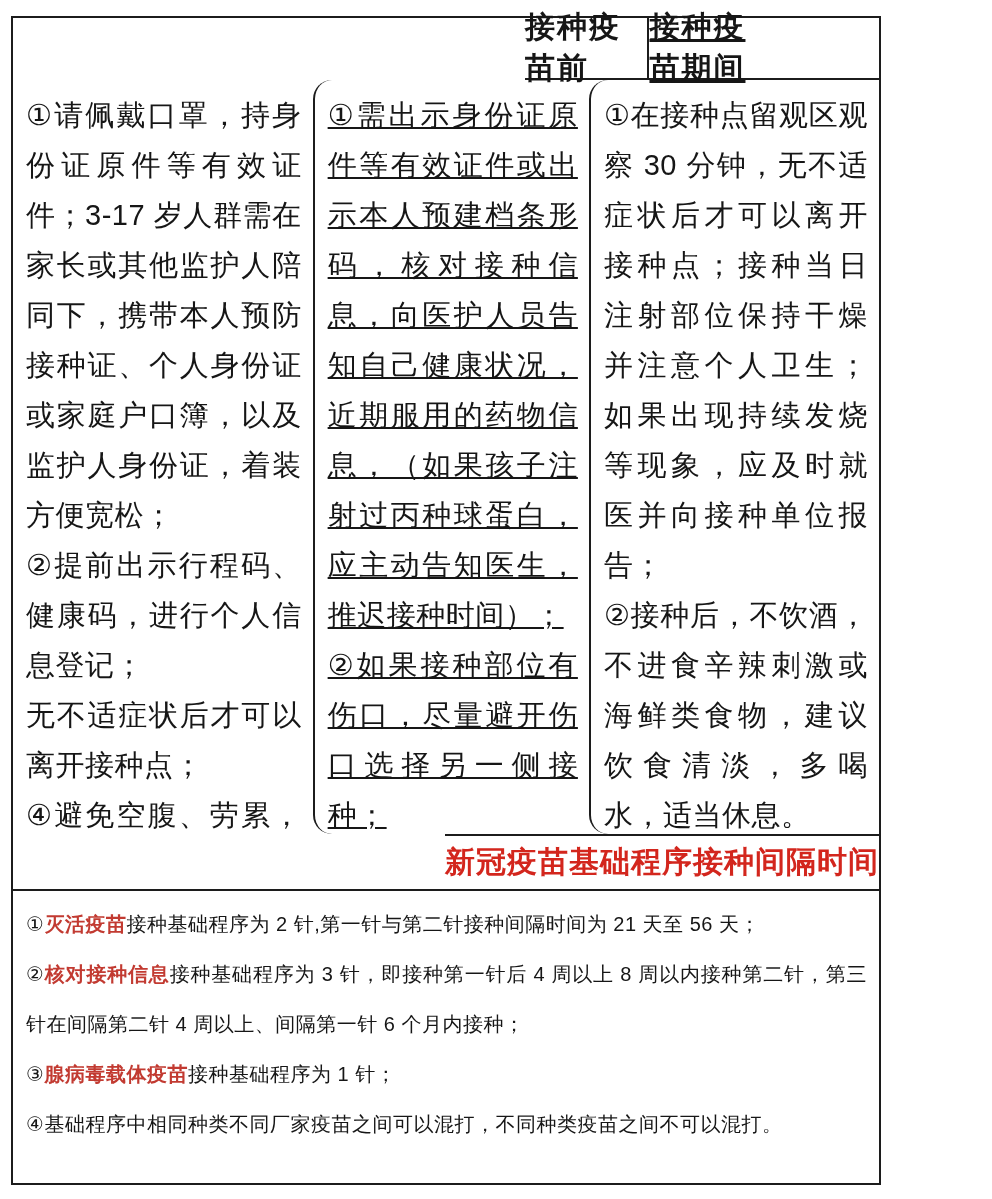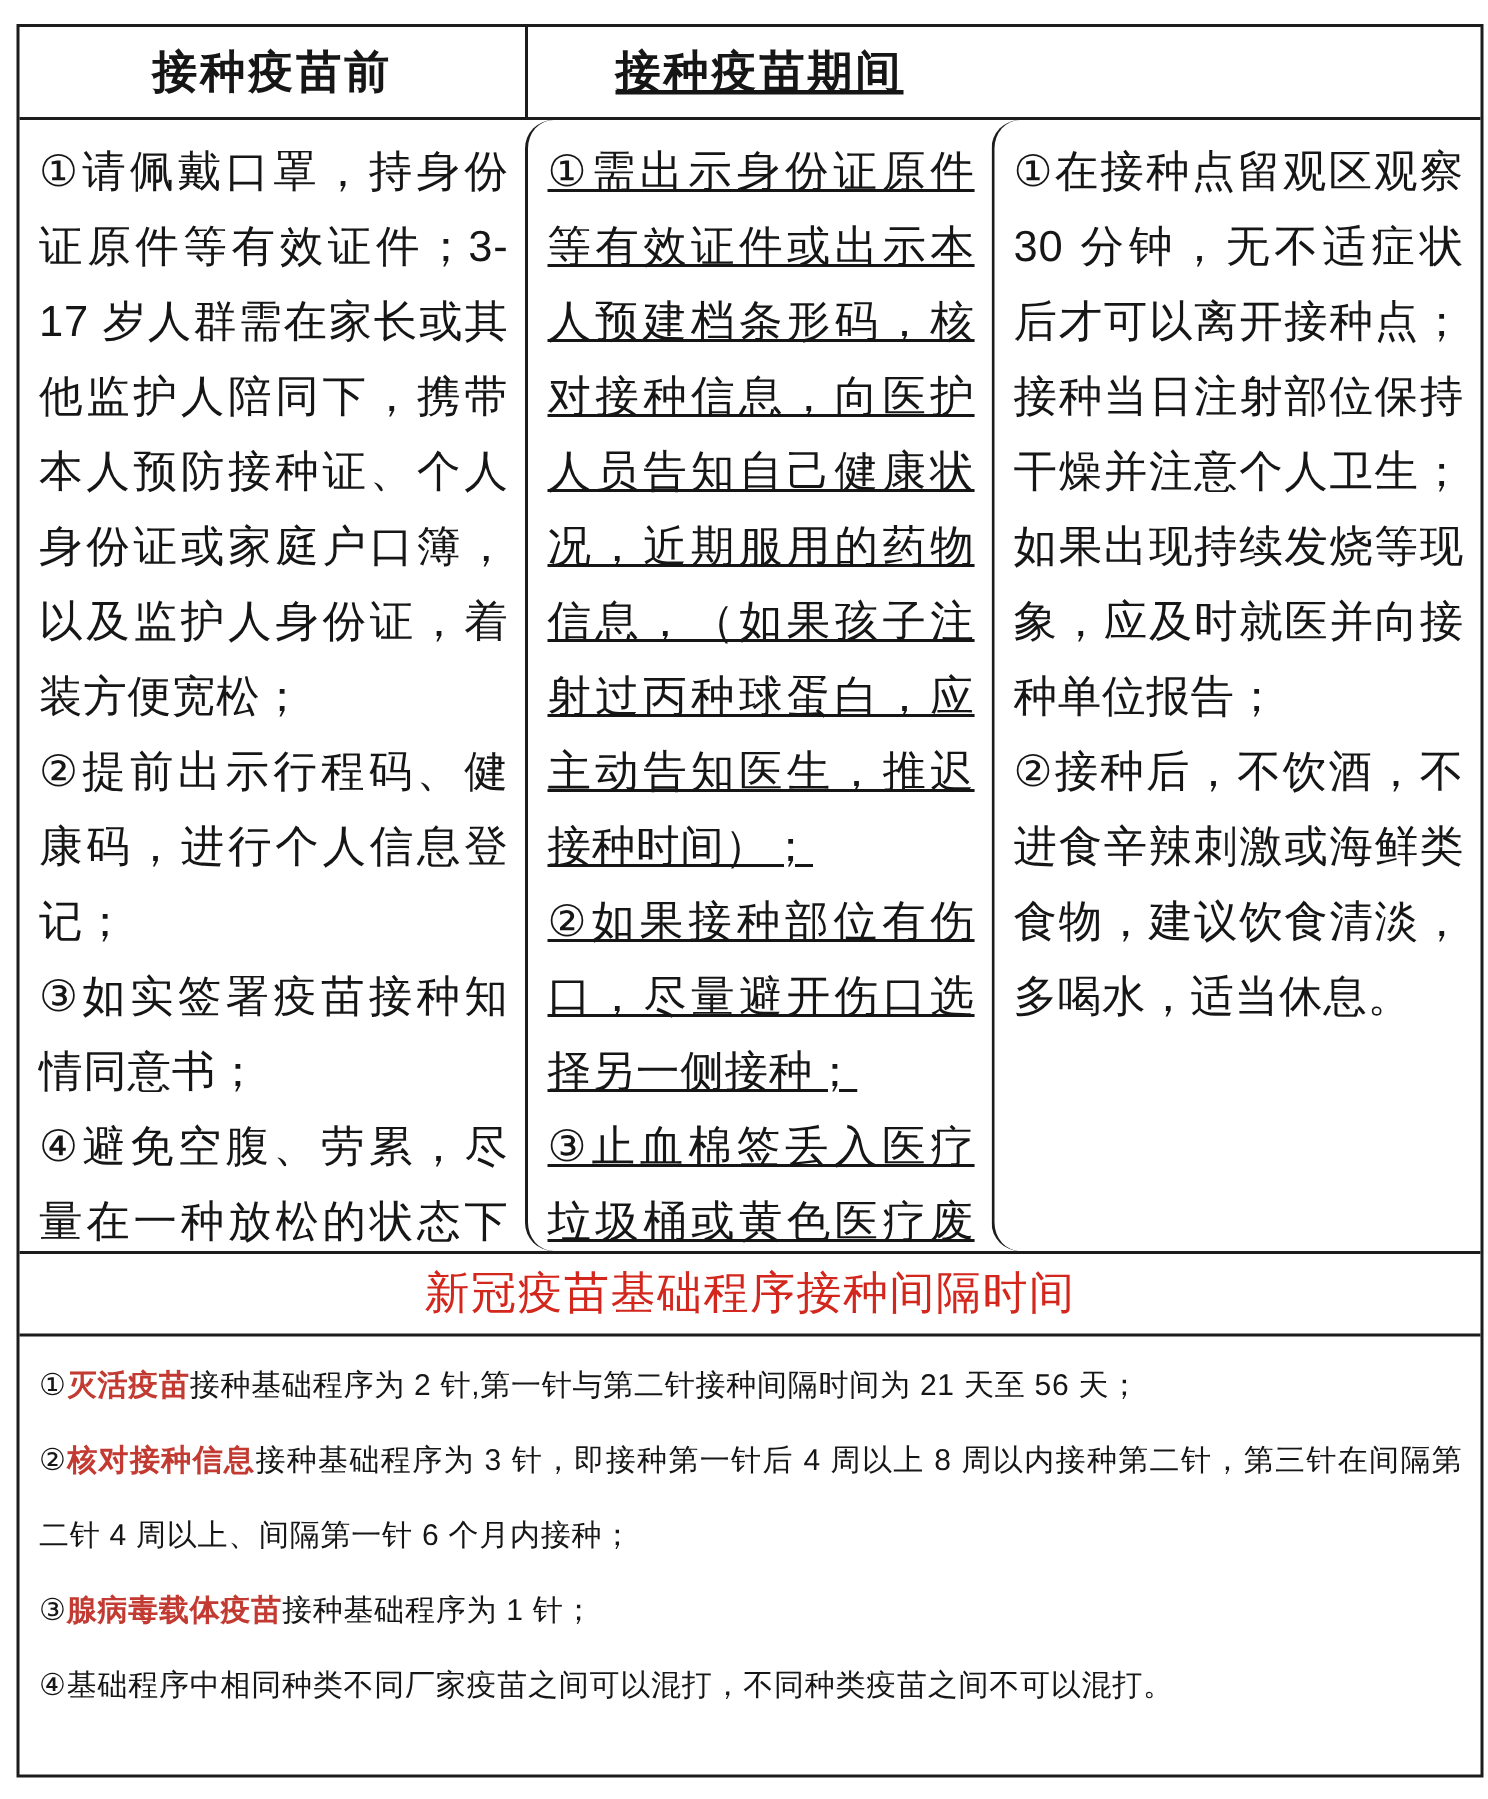--- a/index.html
+++ b/index.html
@@ -13,25 +13,26 @@
   html,body{width:992px;height:1199px;}
   body{
     background:var(--paper);
     font-family:"Liberation Sans","DejaVu Sans",sans-serif;
     color:var(--ink);
     position:relative;
   }
   .sheet{
     position:absolute;
     left:11px; top:16px;
-    width:978px; height:1169px;
+    width:870px; height:1169px;
     border:2px solid var(--line);
     display:flex;
     flex-direction:column;
     background:var(--paper);
+    align-items:flex-end;
   }
   
   .head-row{
     height:62px;
     display:flex;
     border-bottom:2px solid var(--line);
     flex:0 0 auto;
   }
   .cell{min-width:0;}
   .c1{flex:0 0 34.6%;}
@@ -67,21 +68,21 @@
   .title-row{
     height:55px;
     border-top:2px solid var(--line);
     display:flex;
     align-items:center;
     justify-content:center;
     flex:0 0 auto;
   }
   .red-title{
     color:var(--title-red);
-    font-weight:normal;
+    font-weight:bold;
     font-size:30px;
     letter-spacing:1px;
   }
   
   .interval-body{
     border-top:2px solid var(--line);
     flex:1 1 auto;
     padding:8px 12px 0 13px;
     overflow:hidden;
   }
@@ -104,21 +105,21 @@
 
   <div class="head-row">
     <div class="cell head c1">接种疫苗前</div>
     <div class="cell head c2">接种疫苗期间</div>
   </div>
 
   <div class="body-row">
     <div class="cell body c1">
       <p>①请佩戴口罩，持身份证原件等有效证件；3-17 岁人群需在家长或其他监护人陪同下，携带本人预防接种证、个人身份证或家庭户口簿，以及监护人身份证，着装方便宽松；</p>
       <p>②提前出示行程码、健康码，进行个人信息登记；</p>
-      <p>③如实签署疫苗接种知情同意书；</p>
+      <p>无不适症状后才可以离开接种点；</p>
       <p>④避免空腹、劳累，尽量在一种放松的状态下进行疫苗接种。</p>
     </div>
     <div class="cell body c2">
       <p>①需出示身份证原件等有效证件或出示本人预建档条形码，核对接种信息，向医护人员告知自己健康状况，近期服用的药物信息，（如果孩子注射过丙种球蛋白，应主动告知医生，推迟接种时间）；</p>
       <p>②如果接种部位有伤口，尽量避开伤口选择另一侧接种；</p>
       <p>③止血棉签丢入医疗垃圾桶或黄色医疗废物垃圾袋中。</p>
     </div>
     <div class="cell body c3">
       <p>①在接种点留观区观察 30 分钟，无不适症状后才可以离开接种点；接种当日注射部位保持干燥并注意个人卫生；如果出现持续发烧等现象，应及时就医并向接种单位报告；</p>
       <p>②接种后，不饮酒，不进食辛辣刺激或海鲜类食物，建议饮食清淡，多喝水，适当休息。</p>

